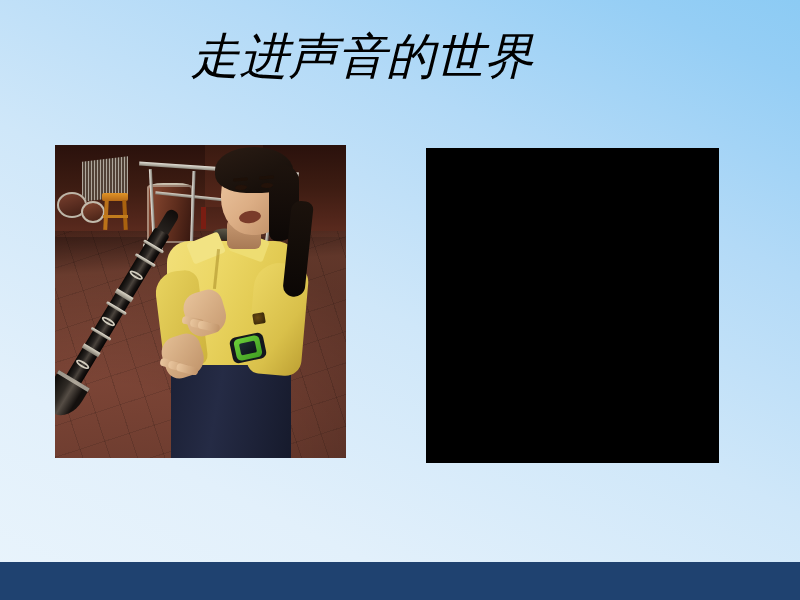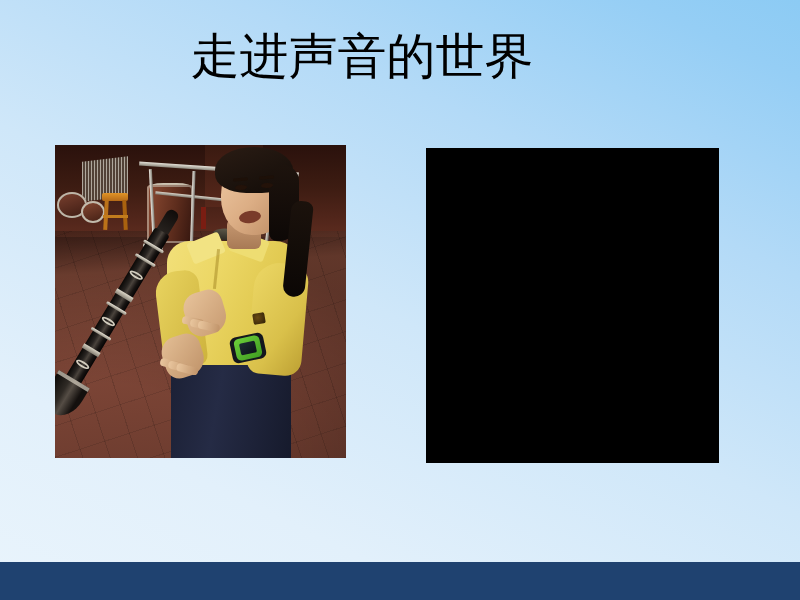--- a/index.html
+++ b/index.html
@@ -22,20 +22,21 @@
   }
 
   
   #title-area {
     position: absolute;
     left: 0;
     top: 26px;
     width: 800px;
     height: 66px;
     text-align: center;
+    font-style: italic;
   }
   #slide-title {
     display: inline-block;
     margin: 0;
     padding: 0;
     font-family: "Liberation Serif", "DejaVu Serif", serif;
     font-size: 49px;
     font-weight: normal;
     line-height: 62px;
     color: #000000;

